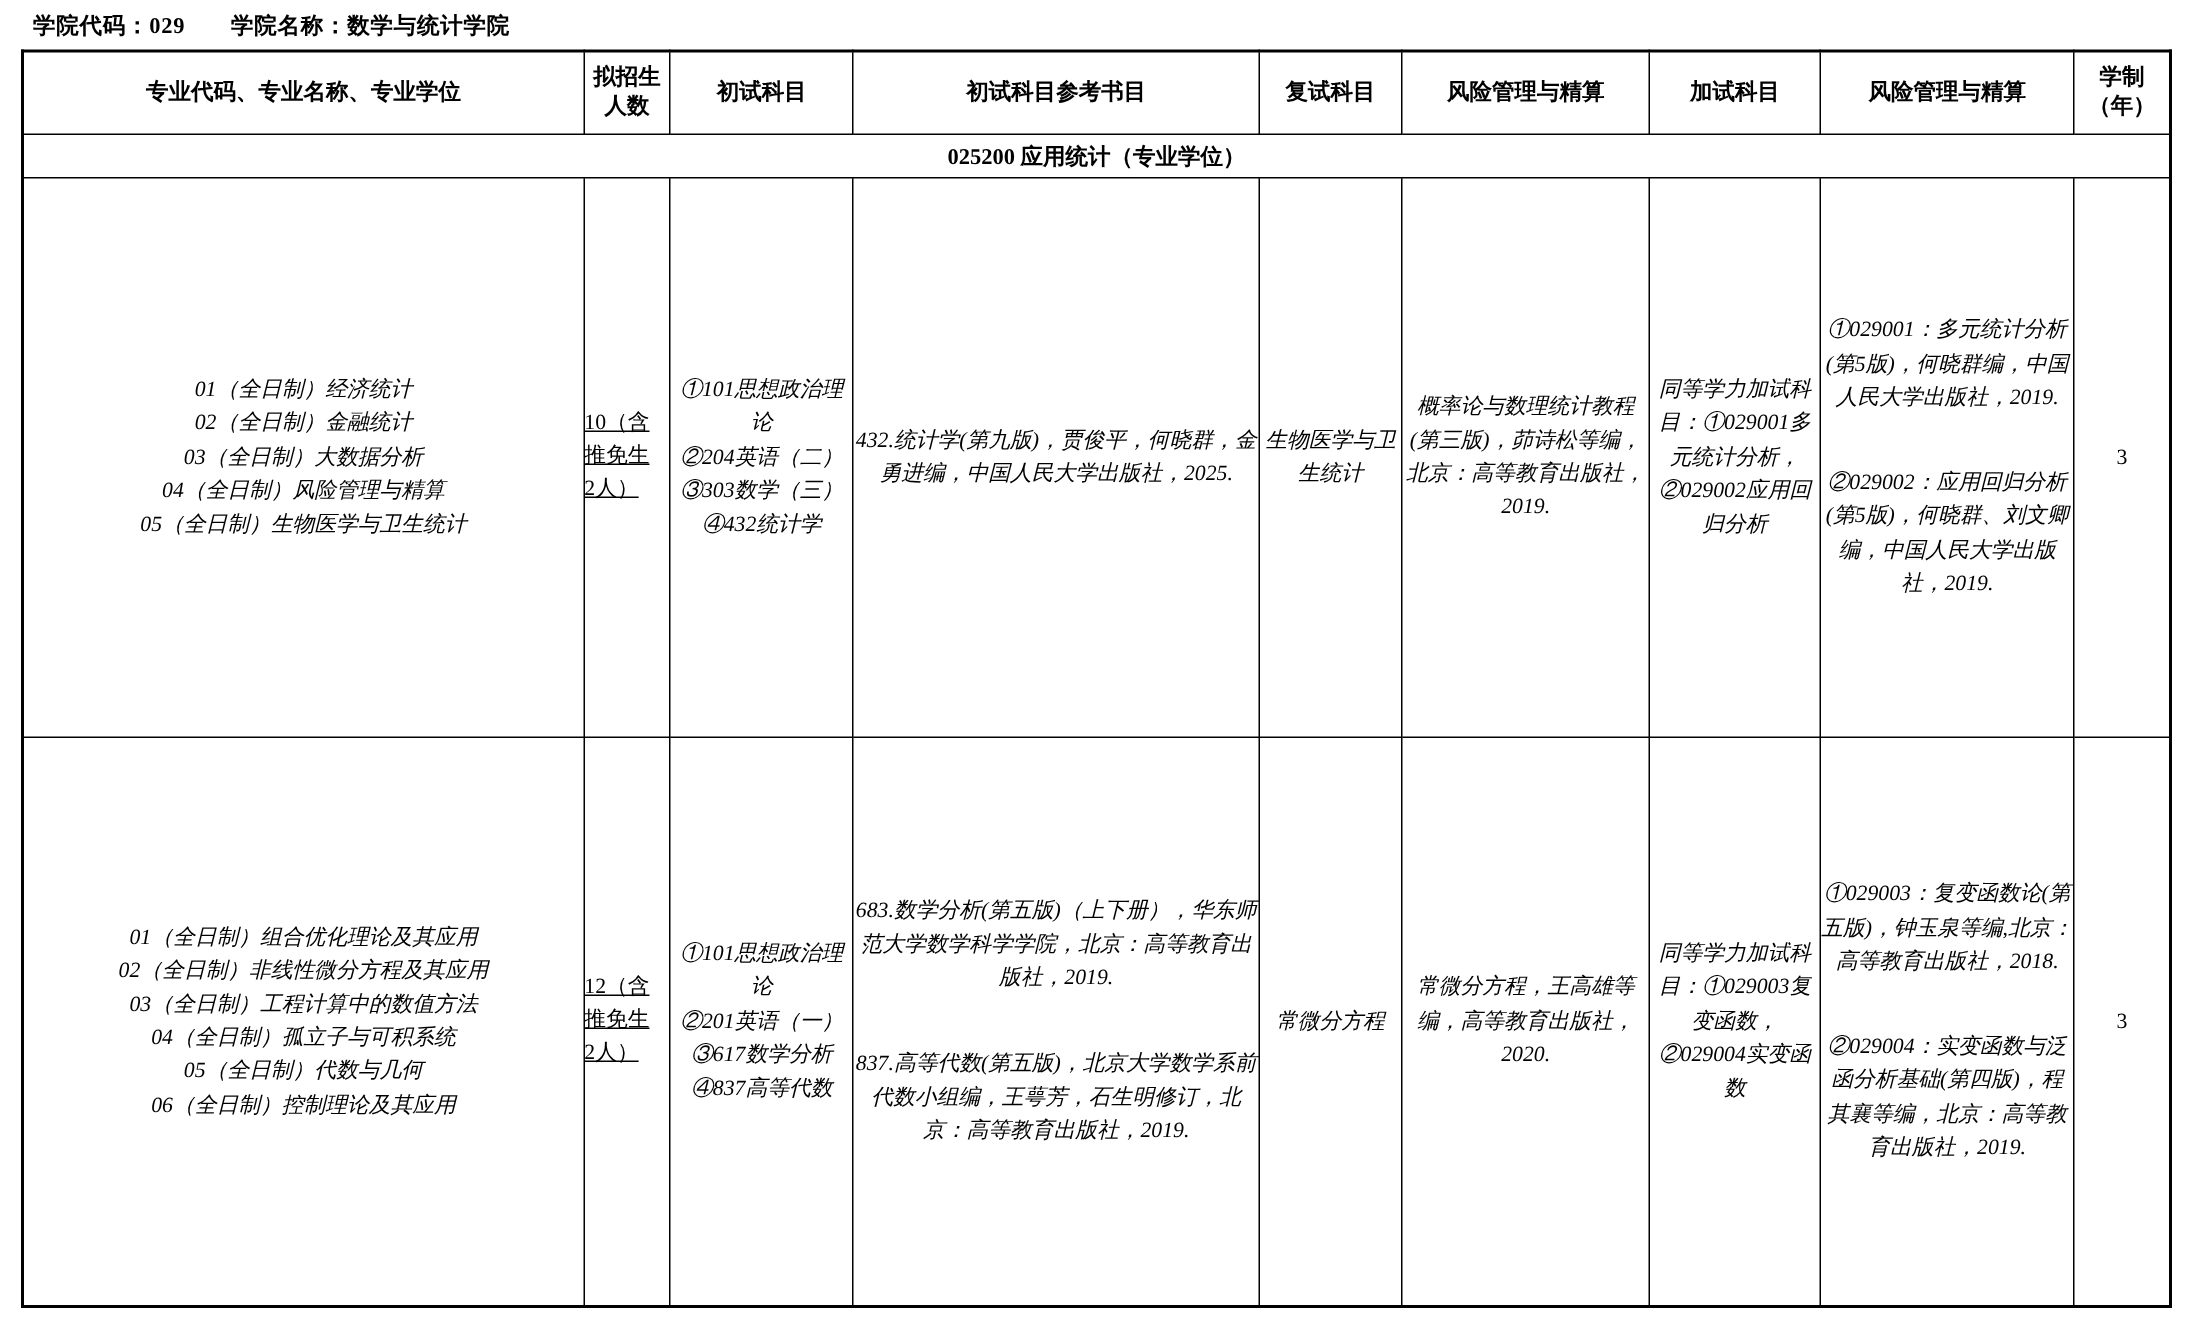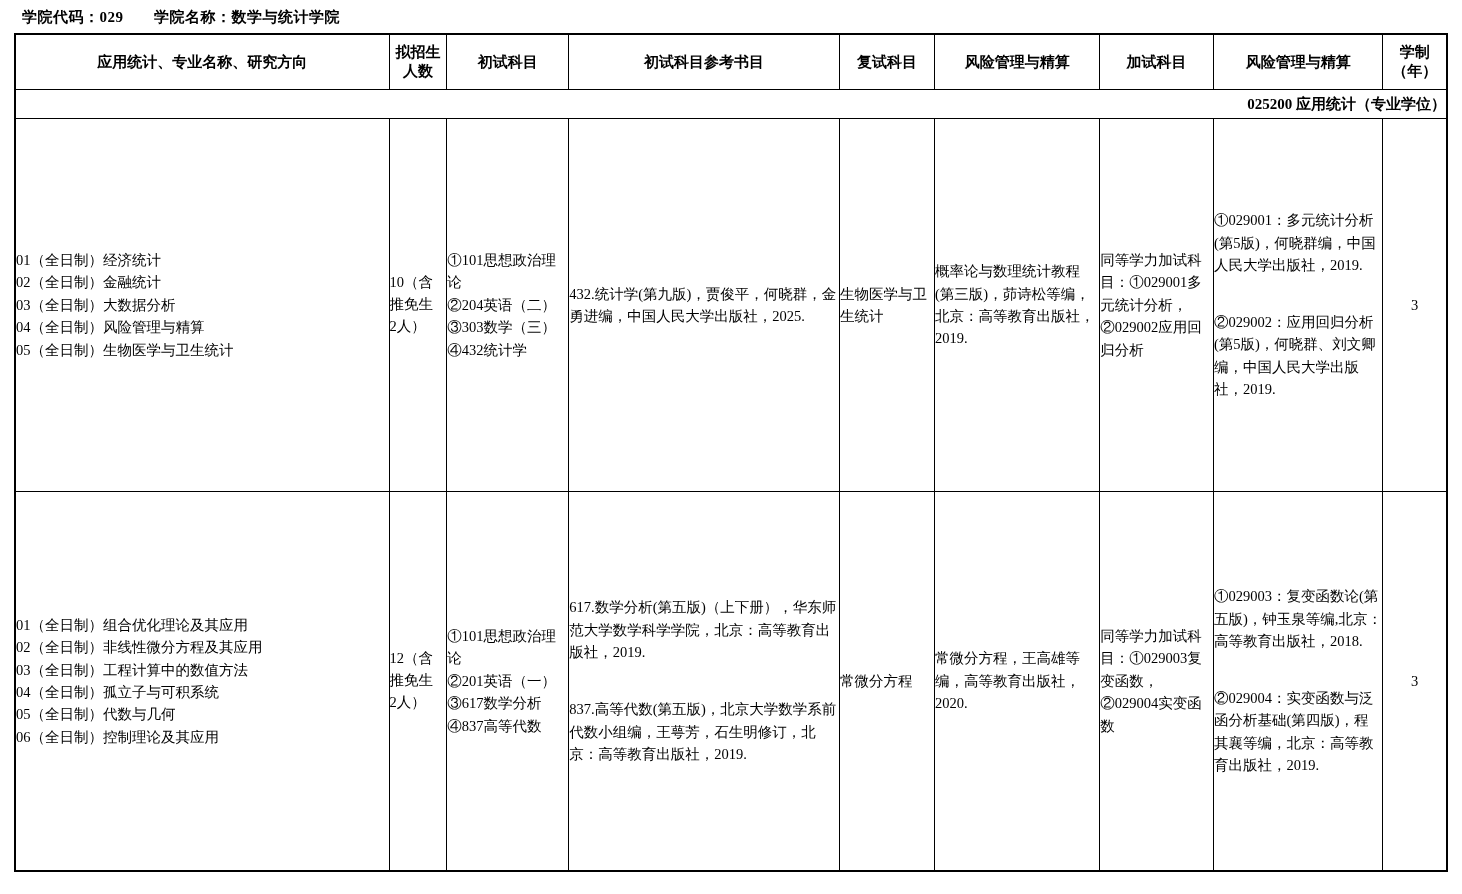--- a/index.html
+++ b/index.html
@@ -64,46 +64,48 @@
     height: 54px;
     line-height: 1.25;
     padding: 2px 2px;
   }
   .hdr-two {
     display: block;
   }
   .group-row td {
     font-weight: bold;
     font-size: 15px;
-    text-align: right;
+    text-align: center;
     padding: 6px 8px;
     height: 28px;
   }
   .cell {
     font-size: 14.5px;
     line-height: 1.55;
     padding: 6px 7px;
     white-space: pre-line;
   }
   .cell.center {
     text-align: center;
   }
   .cell.left {
-    text-align: left;
+    text-align: center;
+    font-style: italic;
   }
   .cell.mid {
     vertical-align: middle;
   }
   td.tall { height: 372px; }
   td.tall2 { height: 378px; }
   .num-cell {
     font-size: 14.5px;
     line-height: 1.5;
     text-align: left;
     padding: 0 4px;
+    text-decoration: underline;
   }
   .para + .para {
     margin-top: 12px;
   }
 </style>
 </head>
 <body>
 
 <div class="page">
 
@@ -120,21 +122,21 @@
         <col class="c3">
         <col class="c4">
         <col class="c5">
         <col class="c6">
         <col class="c7">
         <col class="c8">
         <col class="c9">
     </colgroup>
     <thead>
       <tr>
-        <td>应用统计、专业名称、研究方向</td>
+        <td>专业代码、专业名称、专业学位</td>
         <td>
           <span class="hdr-two">拟招生</span>
           <span class="hdr-two">人数</span>
         </td>
         <td>初试科目</td>
         <td>初试科目参考书目</td>
         <td>复试科目</td>
         <td>风险管理与精算</td>
         <td>加试科目</td>
         <td>风险管理与精算</td>
@@ -181,21 +183,21 @@
 05（全日制）代数与几何
 06（全日制）控制理论及其应用</td>
         <td class="num-cell mid" style="white-space:pre-line;">12（含
 推免生
 2人）</td>
         <td class="cell left mid">①101思想政治理论
 ②201英语（一）
 ③617数学分析
 ④837高等代数</td>
         <td class="cell left mid">
-          <div class="para">617.数学分析(第五版)（上下册），华东师范大学数学科学学院，北京：高等教育出版社，2019.</div>
+          <div class="para">683.数学分析(第五版)（上下册），华东师范大学数学科学学院，北京：高等教育出版社，2019.</div>
           <div class="para">837.高等代数(第五版)，北京大学数学系前代数小组编，王萼芳，石生明修订，北京：高等教育出版社，2019.</div>
         </td>
         <td class="cell left mid">常微分方程</td>
         <td class="cell left mid">常微分方程，王高雄等编，高等教育出版社，2020.</td>
         <td class="cell left mid">同等学力加试科目：①029003复变函数，②029004实变函数</td>
         <td class="cell left mid">
           <div class="para">①029003：复变函数论(第五版)，钟玉泉等编,北京：高等教育出版社，2018.</div>
           <div class="para">②029004：实变函数与泛函分析基础(第四版)，程其襄等编，北京：高等教育出版社，2019.</div>
         </td>
         <td class="cell center mid">3</td>

